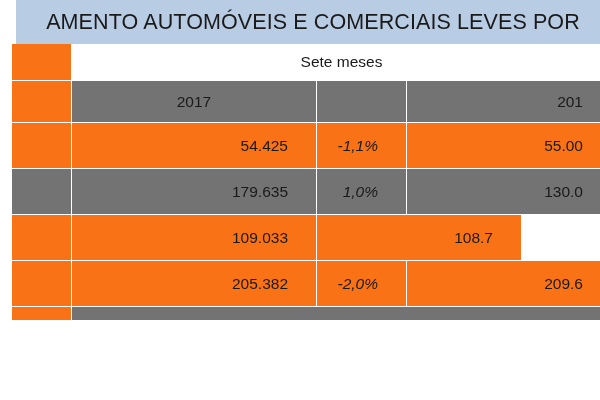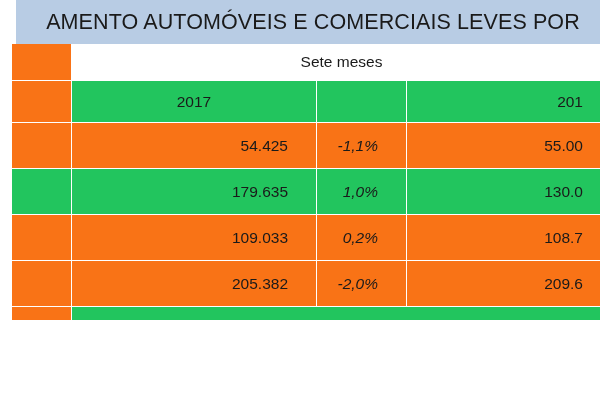--- a/index.html
+++ b/index.html
@@ -69,21 +69,21 @@
     border-bottom: 1px solid #ffffff;
   }
 
   
   .c-label  { width: 60px; }
   .c-2017   { width: 245px; }
   .c-var    { width: 90px; }
   .c-2018   { width: 205px; }
 
   .band-light { background: #f97316; }
-  .band-white { background: #22c55e; }
+  .band-white { background: #737373; }
 
   .center { justify-content: center; }
   .right  { justify-content: flex-end; padding-right: 28px; }
   .italic { font-style: italic; }
 
   
   .row-head1 { height: 37px; }
   .row-head2 { height: 42px; }
   .row-data  { height: 46px; }
 
@@ -132,21 +132,20 @@
     <div class="row row-data">
       <div class="cell c-label band-white"></div>
       <div class="cell c-2017 band-white right">179.635</div>
       <div class="cell c-var band-white right italic">1,0%</div>
       <div class="cell c-2018 band-white right">130.0</div>
     </div>
 
     <div class="row row-data">
       <div class="cell c-label band-light"></div>
       <div class="cell c-2017 band-light right">109.033</div>
-      <div class="cell c-var band-light right italic">0,2%</div>
       <div class="cell c-2018 band-light right">108.7</div>
     </div>
 
 
     <div class="row row-data">
       <div class="cell c-label band-light"></div>
       <div class="cell c-2017 band-light right">205.382</div>
       <div class="cell c-var band-light right italic">-2,0%</div>
       <div class="cell c-2018 band-light right">209.6</div>
     </div>

